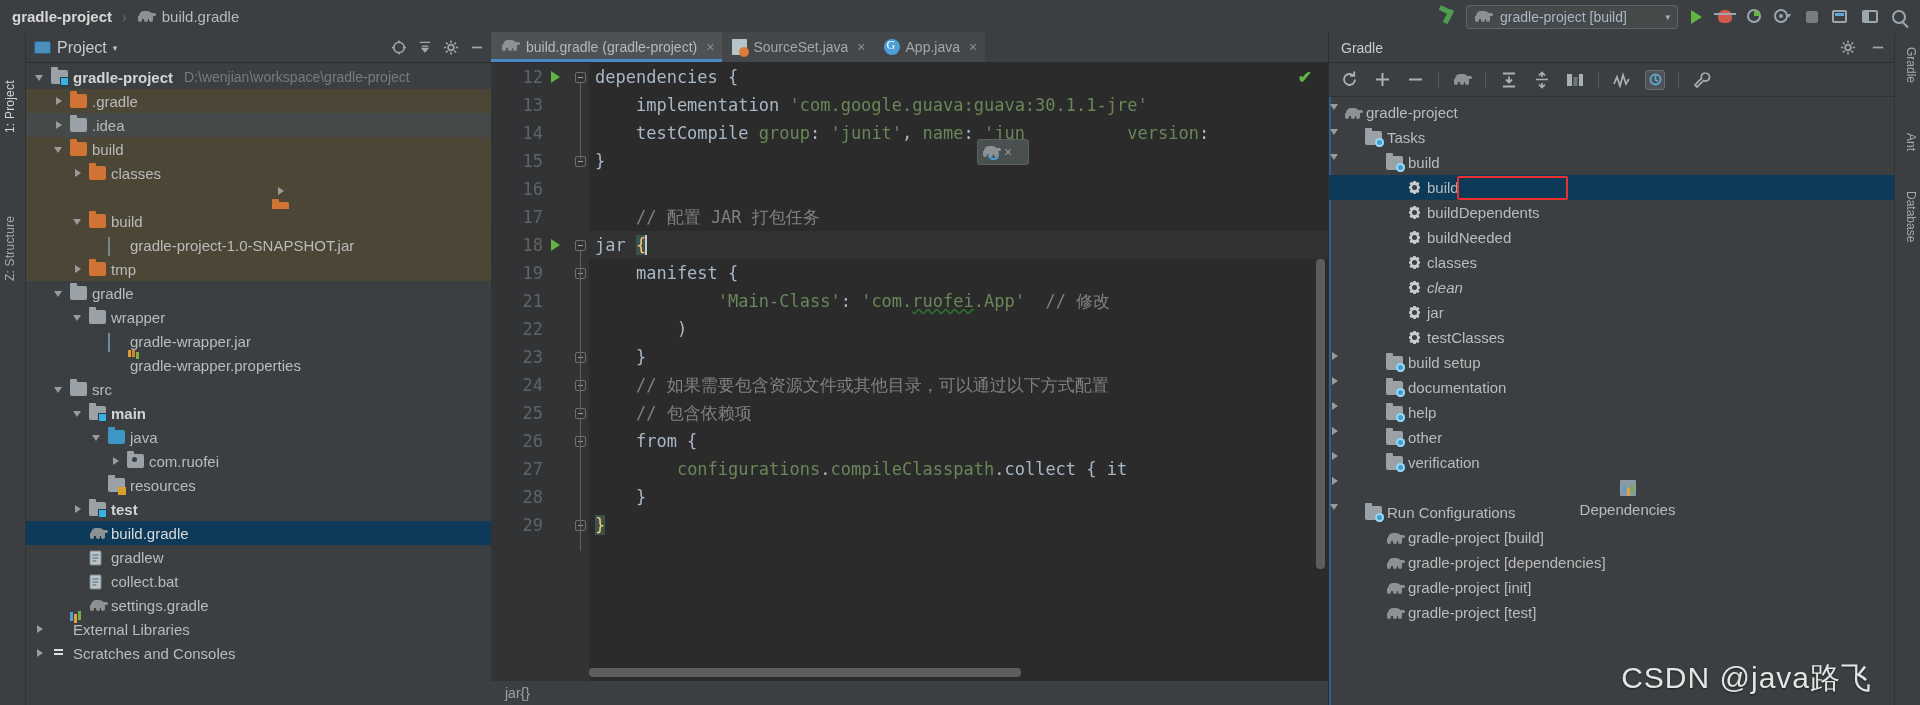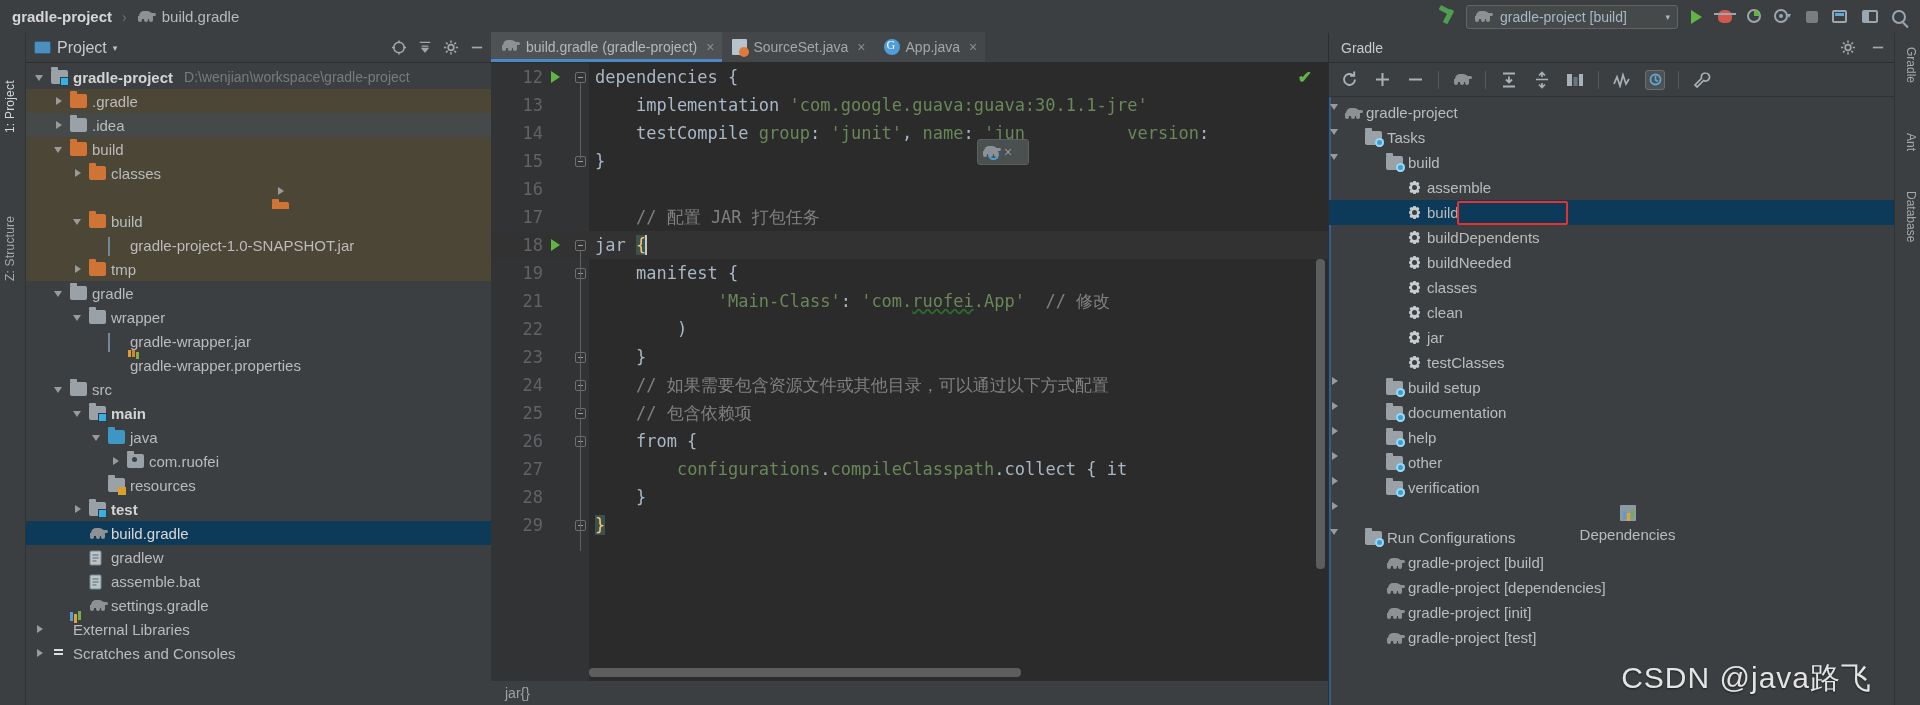--- a/index.html
+++ b/index.html
@@ -520,21 +520,21 @@
               <path d="M3.5 5h6M3.5 8h6M3.5 11h4" stroke="#5a666d" stroke-width="1"></path>
             </svg></span>
           <span class="tlabel">gradlew</span>
         </div>
         <div class="trow" style="padding-left: 46px;">
           <span class="arrow"></span>
           <span class="ic"><svg width="14" height="16" viewBox="0 0 14 16">
               <rect x="1" y="1" width="11" height="14" rx="1" fill="#b9c4cb" stroke="#7b878e"></rect>
               <path d="M3.5 5h6M3.5 8h6M3.5 11h4" stroke="#5a666d" stroke-width="1"></path>
             </svg></span>
-          <span class="tlabel">assemble.bat</span>
+          <span class="tlabel">collect.bat</span>
         </div>
         <div class="trow" style="padding-left: 46px;">
           <span class="arrow"></span>
           <span class="ic"><span class="elephant"><i class="ele-trunk"></i></span></span>
           <span class="tlabel">settings.gradle</span>
         </div>
         <div class="trow" style="padding-left: 8px; text-align: right;">
           <span class="arrow r"></span>
           <span class="ic"><span class="lib-ic"></span></span>
           <span class="tlabel">External Libraries</span>
@@ -694,25 +694,20 @@
         <div class="grow" style="padding-left: 31px;">
           <span class="arrow d"></span>
           <span class="ic fo-task"></span>
           <span>Tasks</span>
         </div>
         <div class="grow" style="padding-left: 52px;">
           <span class="arrow d"></span>
           <span class="ic fo-task"></span>
           <span>build</span>
         </div>
-        <div class="grow" style="padding-left: 73px;">
-          <span class="arrow"></span>
-          <span class="ic gear-ic"></span>
-          <span>assemble</span>
-        </div>
         <div class="grow sel" style="padding-left: 73px;">
           <span class="arrow"></span>
           <span class="ic gear-ic"></span>
           <span>build</span>
           <div class="redbox"></div>
         </div>
         <div class="grow" style="padding-left: 73px;">
           <span class="arrow"></span>
           <span class="ic gear-ic"></span>
           <span>buildDependents</span>
@@ -720,21 +715,21 @@
         <div class="grow" style="padding-left: 73px;">
           <span class="arrow"></span>
           <span class="ic gear-ic"></span>
           <span>buildNeeded</span>
         </div>
         <div class="grow" style="padding-left: 73px;">
           <span class="arrow"></span>
           <span class="ic gear-ic"></span>
           <span>classes</span>
         </div>
-        <div class="grow" style="padding-left: 73px;">
+        <div class="grow" style="padding-left: 73px; font-style: italic;">
           <span class="arrow"></span>
           <span class="ic gear-ic"></span>
           <span>clean</span>
         </div>
         <div class="grow" style="padding-left: 73px;">
           <span class="arrow"></span>
           <span class="ic gear-ic"></span>
           <span>jar</span>
         </div>
         <div class="grow" style="padding-left: 73px;">

